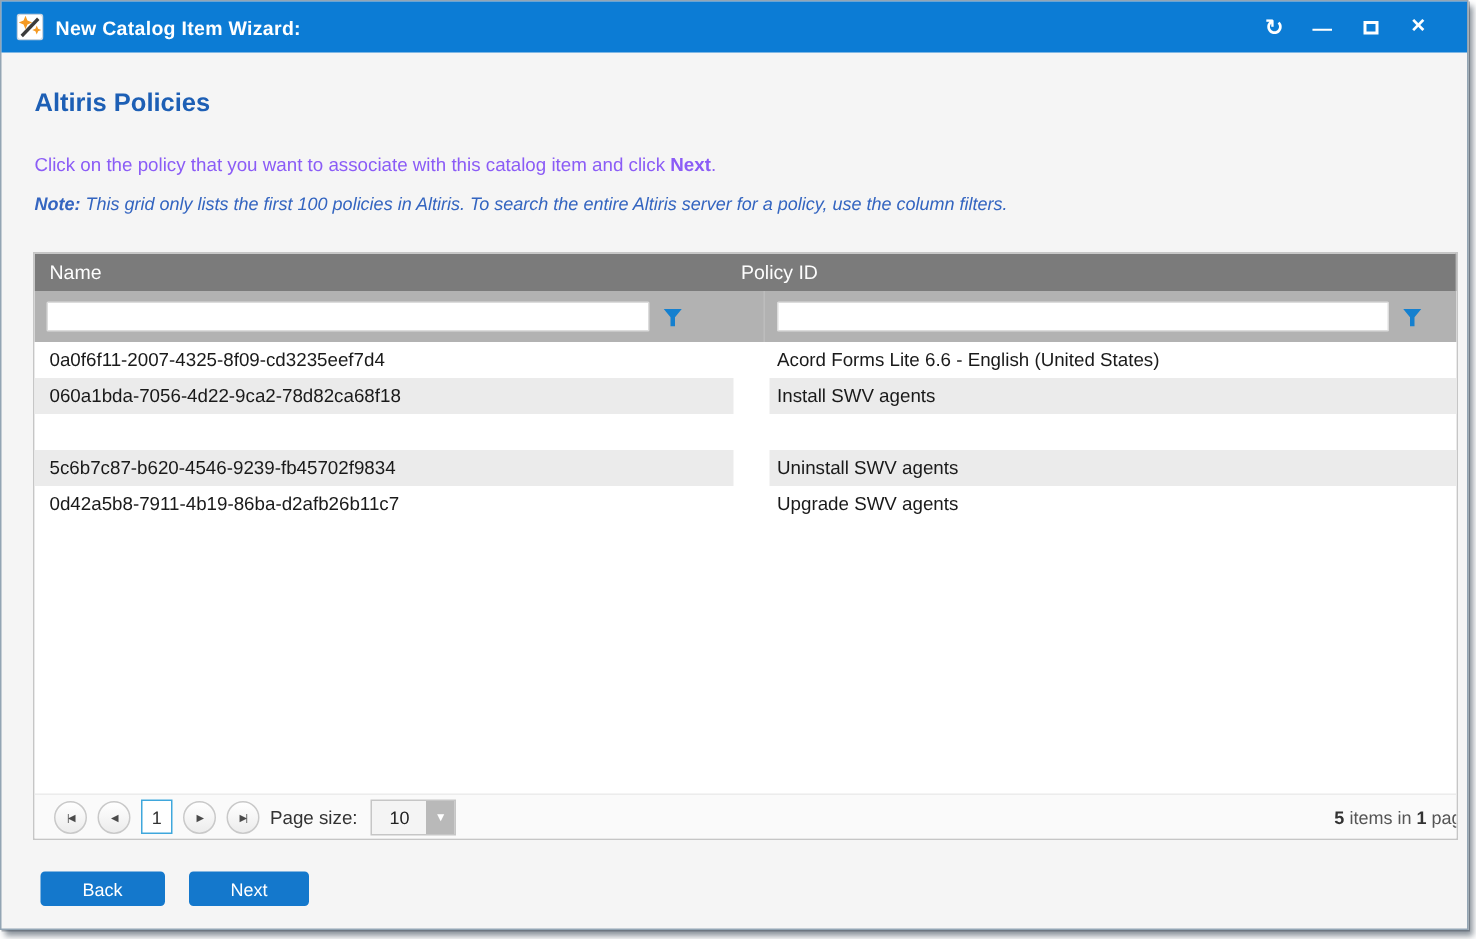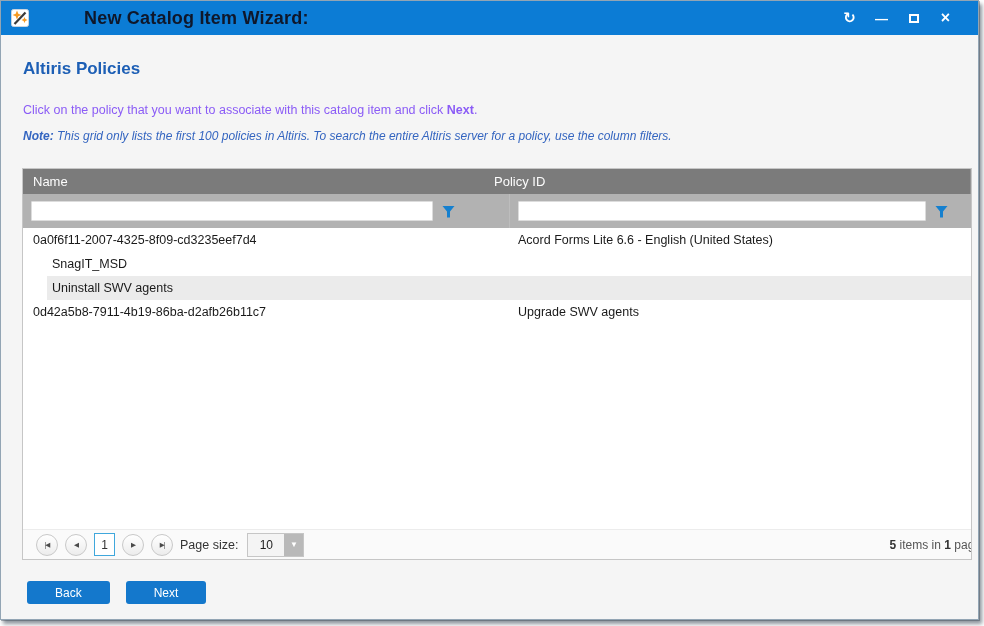--- a/index.html
+++ b/index.html
@@ -10,21 +10,21 @@
     position:absolute;left:0;top:0;width:979px;height:620px;
     background:var(--body-bg,#f5f5f5);
     border:1px solid #93a5b4;
     box-shadow:3px 4px 4px rgba(45,60,75,.55), 1px 1px 0 rgba(45,60,75,.35);
   }
 
   
   .titlebar{position:absolute;left:0;top:0;right:0;height:34px;background:var(--titlebar-bg,#0c7cd5);
     display:flex;align-items:center;padding:0 10px;}
   .app-icon{width:18px;height:18px;margin-right:8px;flex:0 0 auto;display:block;}
-  .win-title{color:#0f172a;font-weight:bold;font-size:18px;letter-spacing:.2px;margin-left:47px;}
+  .win-title{color:#ffffff;font-weight:bold;font-size:13px;letter-spacing:.2px;}
   .win-controls{margin-left:auto;display:flex;align-items:center;gap:15px;padding-right:14px;}
   .ctl{width:17px;height:17px;display:flex;align-items:center;justify-content:center;
     color:#fff;font-size:13px;cursor:default;}
   .ctl-refresh{font-size:15px;font-weight:bold;}
   .ctl-min{font-weight:bold;}
   .max-box{width:10px;height:9px;border:2px solid #fff;}
   .ctl-close{font-size:16px;font-weight:bold;}
 
   
   .page-title{position:absolute;left:22px;top:58px;margin:0;font-size:17px;font-weight:bold;
@@ -136,25 +136,30 @@
           </span>
         </div>
       </div>
 
       <div class="gbody">
         <div class="grow">
           <div class="cell c1">0a0f6f11-2007-4325-8f09-cd3235eef7d4</div>
           <div class="gap"></div>
           <div class="cell c2">Acord Forms Lite 6.6 - English (United States)</div>
         </div>
+        <div class="grow striped">
+          <div class="cell c1">060a1bda-7056-4d22-9ca2-78d82ca68f18</div>
+          <div class="gap"></div>
+          <div class="cell c2">Install SWV agents</div>
+        </div>
         <div class="grow">
           <div class="gap"></div>
-          <div class="cell c2">SnagIT_MSD</div>
         </div>
         <div class="grow striped">
+          <div class="cell c1">5c6b7c87-b620-4546-9239-fb45702f9834</div>
           <div class="gap"></div>
           <div class="cell c2">Uninstall SWV agents</div>
         </div>
         <div class="grow">
           <div class="cell c1">0d42a5b8-7911-4b19-86ba-d2afb26b11c7</div>
           <div class="gap"></div>
           <div class="cell c2">Upgrade SWV agents</div>
         </div>
         <div class="grid-filler"></div>
       </div>

